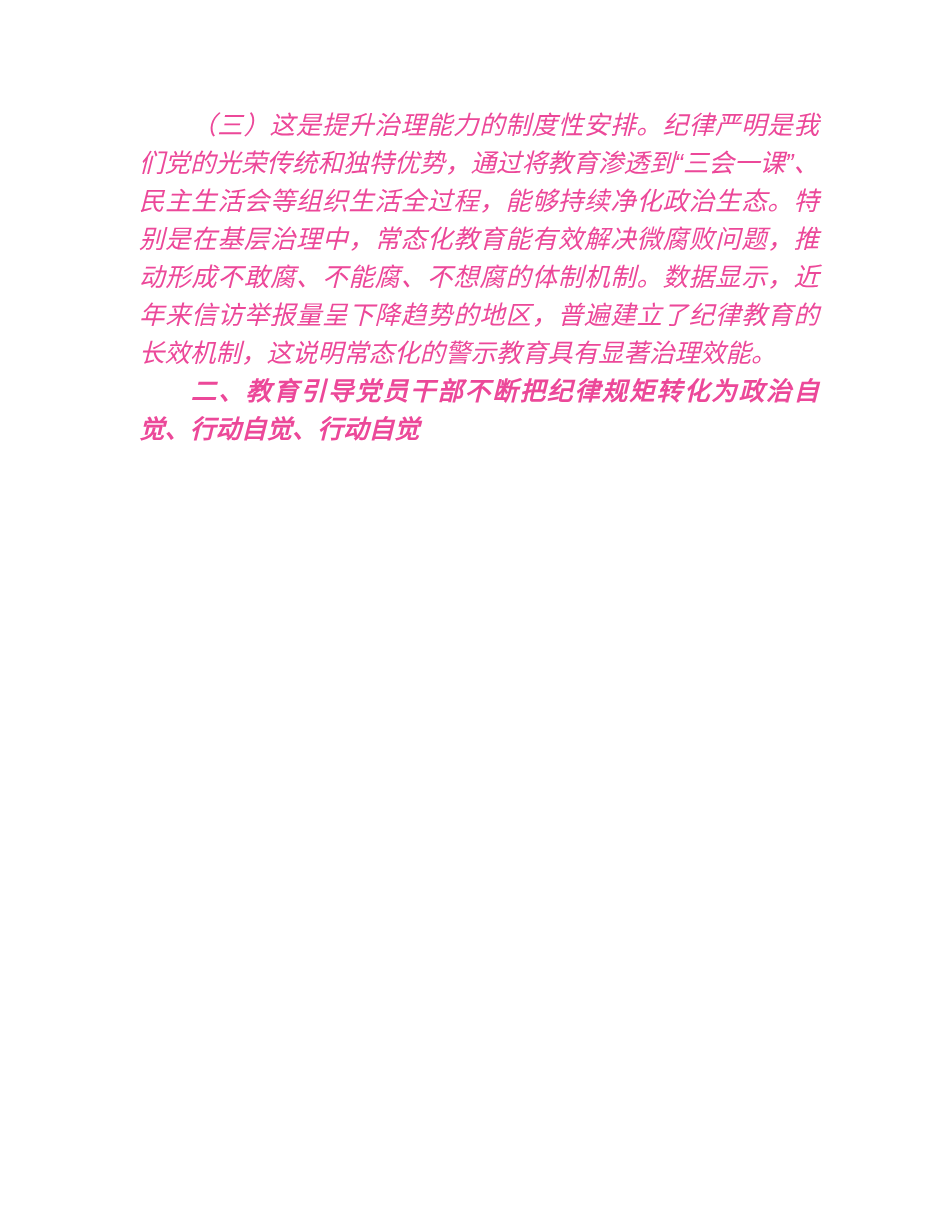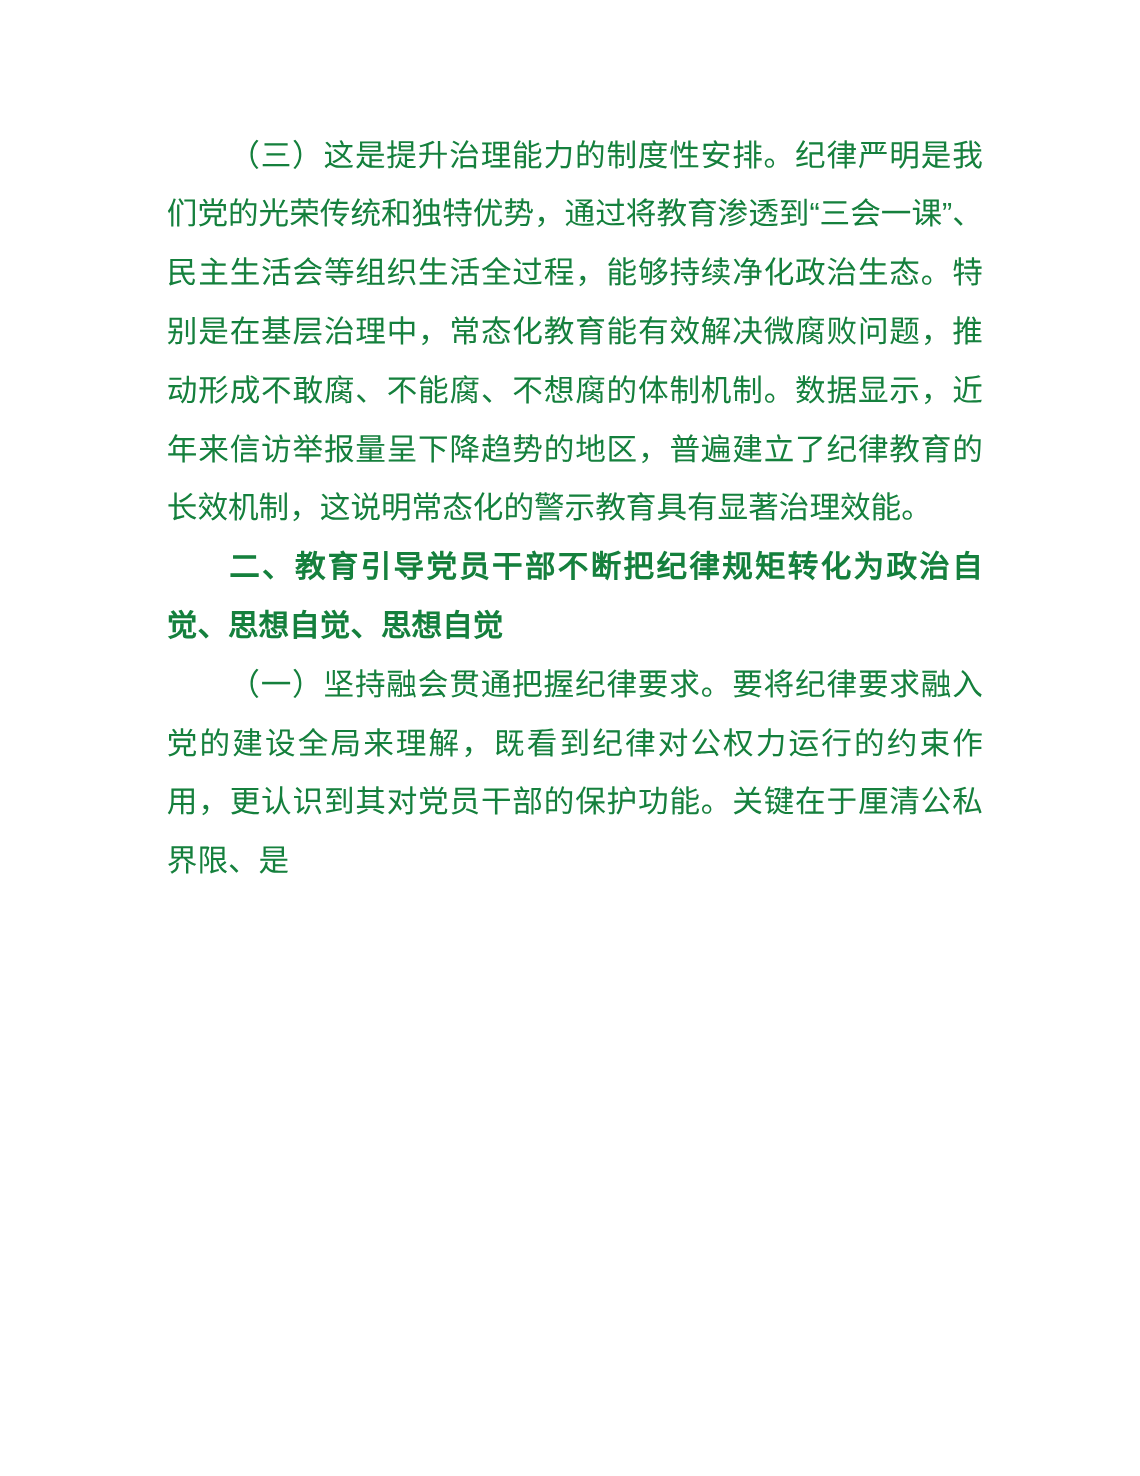--- a/index.html
+++ b/index.html
@@ -25,44 +25,44 @@
   }
   .text-column {
     position: absolute;
     left: 139px;
     top: 106px;
     width: 680px;
   }
   .para {
     margin: 0;
     font-size: 25.5px;
-    line-height: 49px;
+    line-height: 38px;
     text-align: justify;
     text-justify: inter-character;
     text-align-last: left;
     text-indent: 52px;
     letter-spacing: 0;
     word-break: break-all;
     overflow-wrap: break-word;
-    color: #15803d;
+    color: #ec4899;
+    font-style: italic;
   }
   .para.heading {
     font-weight: bold;
   }
   .para + .para {
     margin-top: 0;
   }
 </style>
 </head>
 <body>
 
 <div class="page">
   <div class="text-column">
 
     <p class="para">（三）这是提升治理能力的制度性安排。纪律严明是我们党的光荣传统和独特优势，通过将教育渗透到“三会一课”、民主生活会等组织生活全过程，能够持续净化政治生态。特别是在基层治理中，常态化教育能有效解决微腐败问题，推动形成不敢腐、不能腐、不想腐的体制机制。数据显示，近年来信访举报量呈下降趋势的地区，普遍建立了纪律教育的长效机制，这说明常态化的警示教育具有显著治理效能。</p>
 
 
-    <p class="para heading">二、教育引导党员干部不断把纪律规矩转化为政治自觉、思想自觉、思想自觉</p>
+    <p class="para heading">二、教育引导党员干部不断把纪律规矩转化为政治自觉、行动自觉、行动自觉</p>
 
-    <p class="para">（一）坚持融会贯通把握纪律要求。要将纪律要求融入党的建设全局来理解，既看到纪律对公权力运行的约束作用，更认识到其对党员干部的保护功能。关键在于厘清公私界限、是</p>
 
   </div>
 </div>
 
 </body></html>

